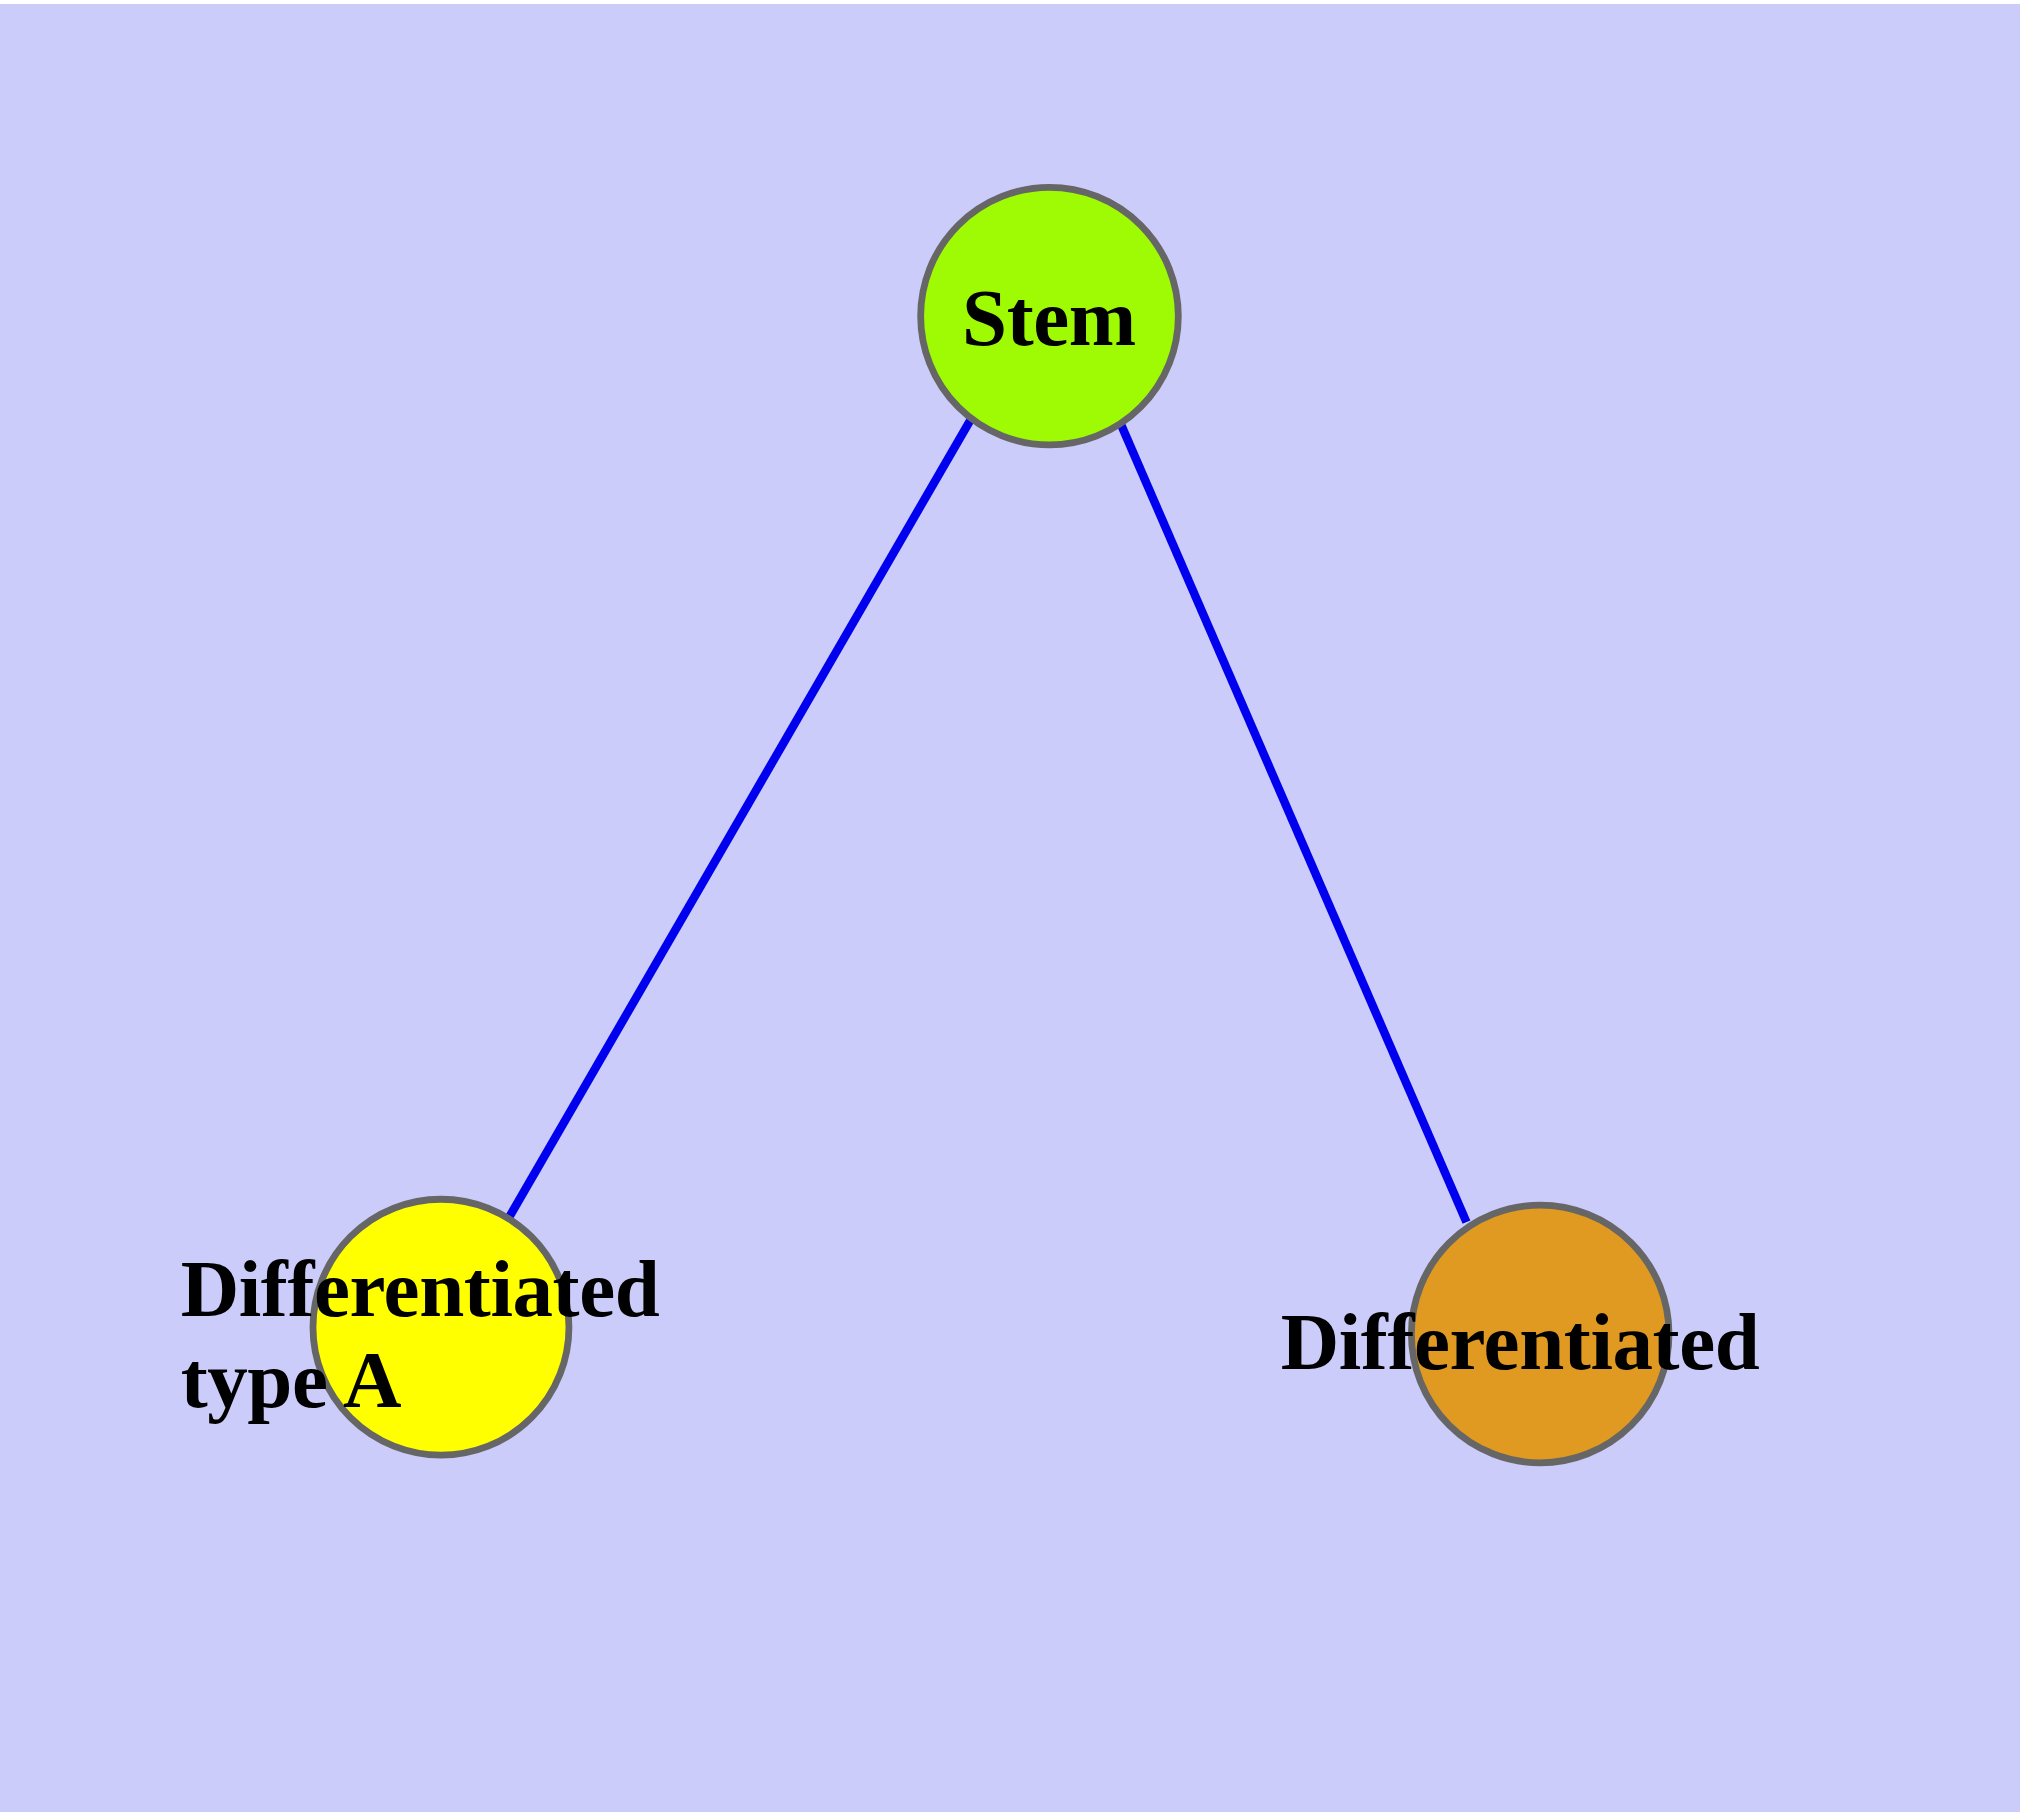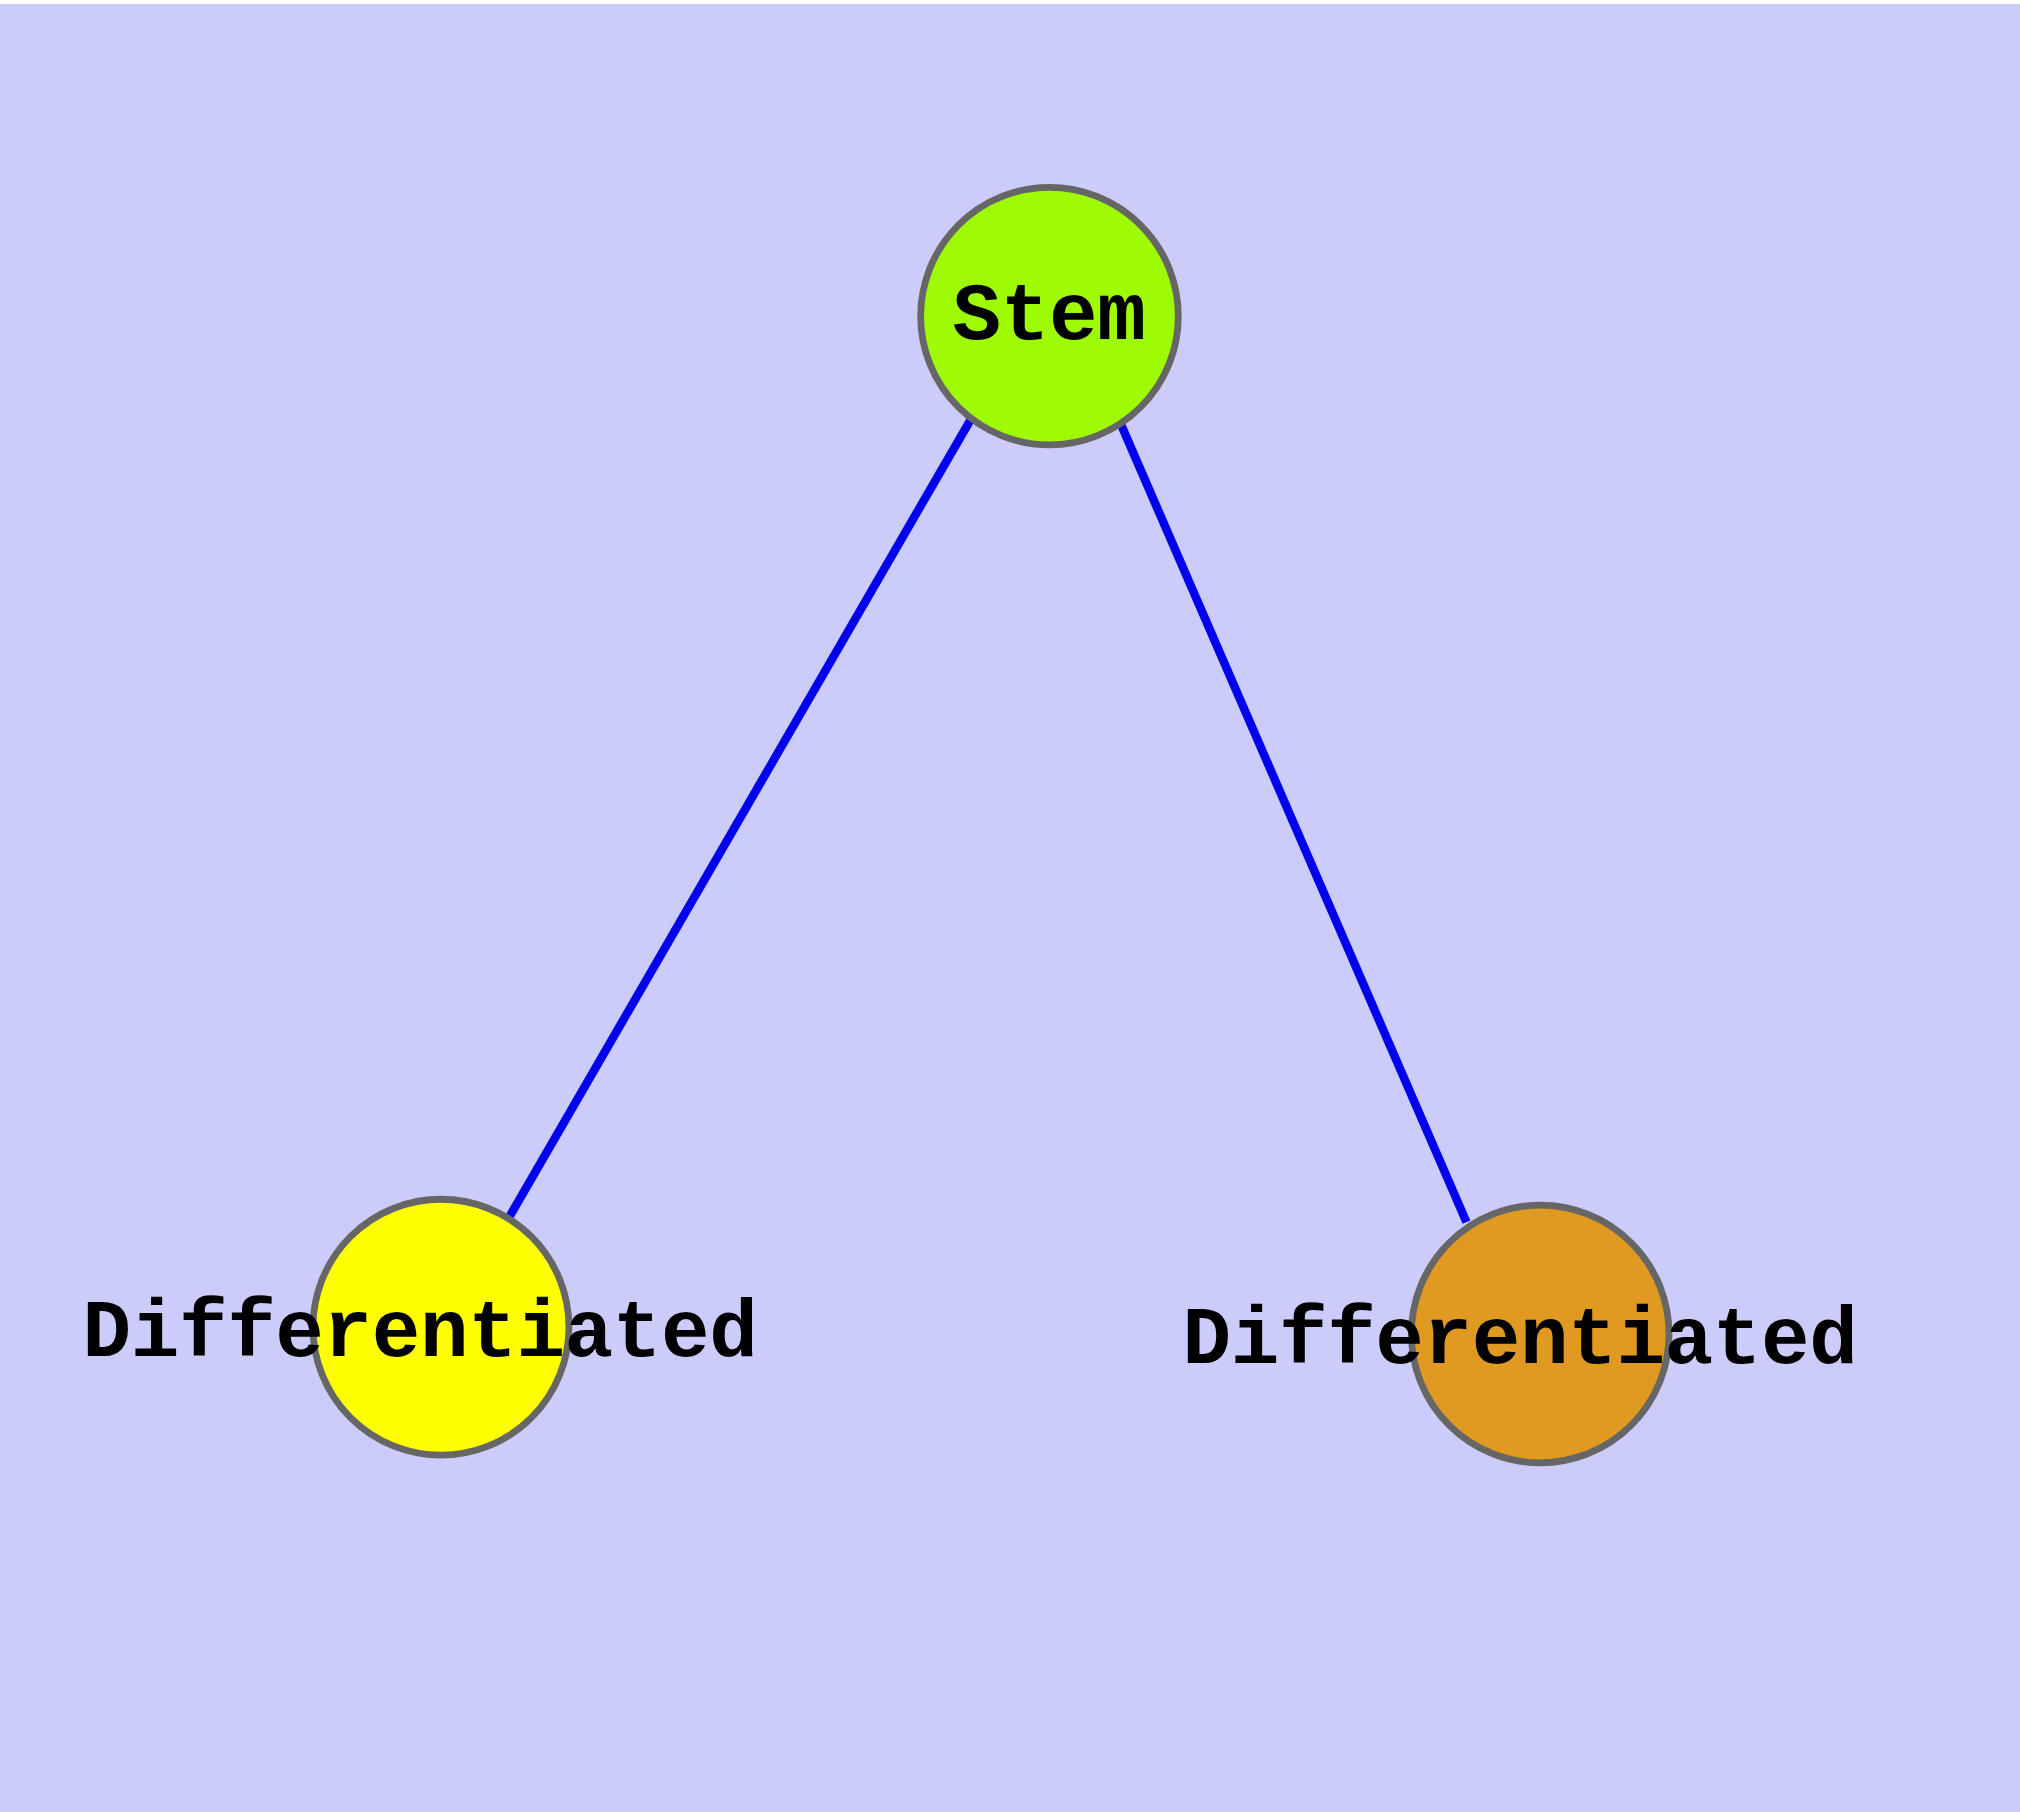--- a/index.html
+++ b/index.html
@@ -26,21 +26,21 @@
     position: absolute;
     left: 0;
     top: 0;
     width: 2021px;
     height: 1812px;
   }
   .node-label {
     position: absolute;
     color: #000000;
     font-weight: bold;
-    font-family: Liberation Mono, monospace;
+    font-family: Liberation Serif, serif;
     text-align: left;
     line-height: 1.12;
     white-space: nowrap;
     letter-spacing: -0.4px;
     transform: translate(-50%, -50%);
     pointer-events: none;
   }
 </style>
 </head>
 <body>
@@ -61,19 +61,20 @@
       <circle id="node-1" cx="520" cy="1566" r="151" fill="#ffff00" stroke="#666666" stroke-width="8"></circle>
       <circle id="node-2" cx="1817" cy="1574" r="152" fill="#e09a21" stroke="#666666" stroke-width="8"></circle>
     </g>
   </svg>
 
   <div class="node-label" id="label-0" style="left: 1049px; top: 318px; font-size: 81px; color: rgb(0, 0, 0); font-weight: bold;">
       <div>Stem</div>
     </div>
   <div class="node-label" id="label-1" style="left: 420px; top: 1335px; font-size: 81px; color: rgb(0, 0, 0); font-weight: bold;">
       <div>Differentiated</div>
+      <div>type A</div>
     </div>
   <div class="node-label" id="label-2" style="left: 1520px; top: 1342px; font-size: 81px; color: rgb(0, 0, 0); font-weight: bold;">
       <div>Differentiated</div>
     </div>
 
 </div>
 
 
 </body></html>

